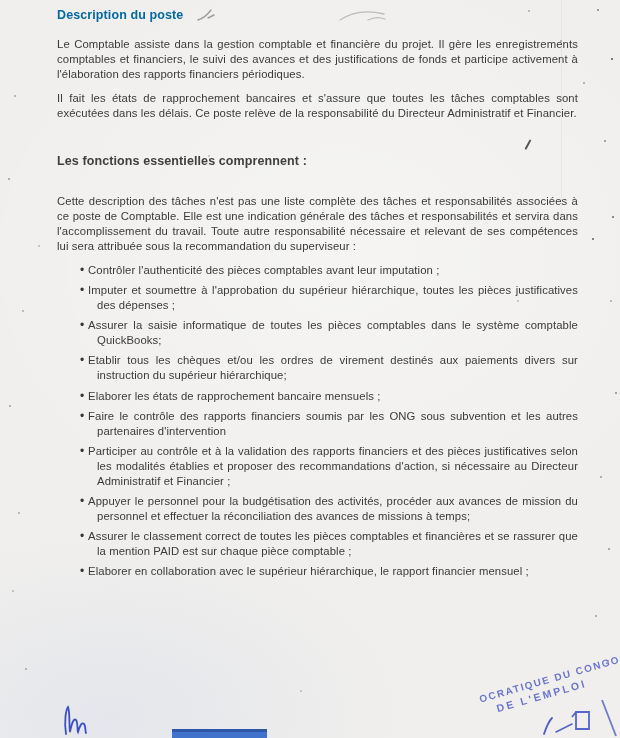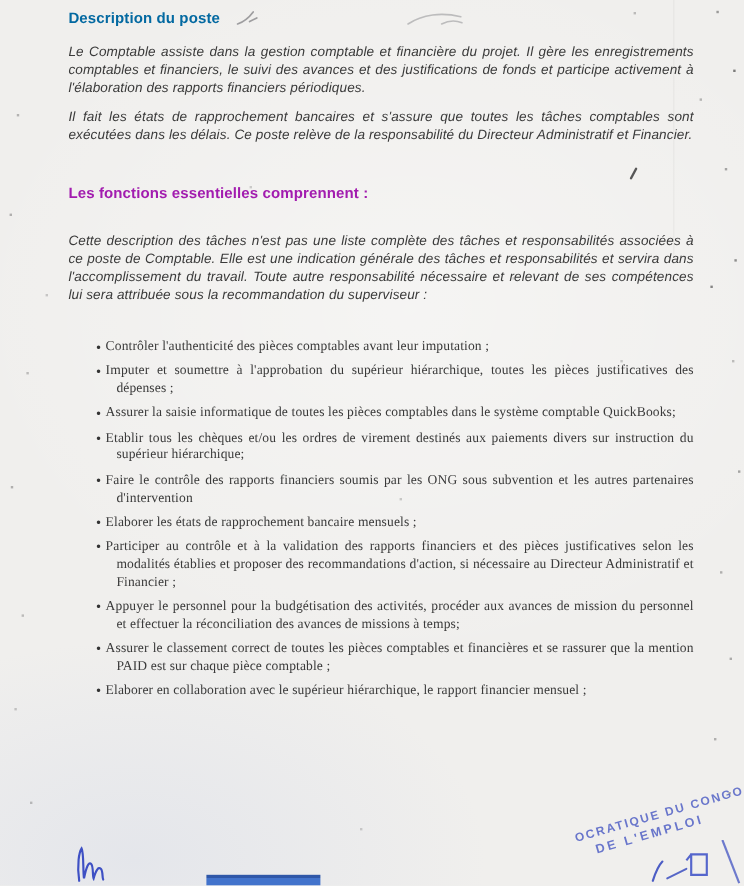--- a/index.html
+++ b/index.html
@@ -12,29 +12,29 @@
     font-family:"Liberation Sans","DejaVu Sans",sans-serif;
     color:#3a3a3a;
   }
   .page-content{
     position:absolute;left:57px;top:8px;width:521px;
   }
   h1.doc-heading{
     font-size:12.5px;font-weight:bold;color:#0369a1;margin:0 0 15px 0;letter-spacing:0.1px;
   }
   h2.doc-heading{
-    font-size:12.5px;font-weight:bold;color:#a21caf;margin:33px 0 0 0;letter-spacing:0.1px;
+    font-size:12.5px;font-weight:bold;color:#404040;margin:33px 0 0 0;letter-spacing:0.1px;
   }
   p.doc-para{
     font-size:11.3px;line-height:15px;margin:0 0 9px 0;
-    text-align:justify;text-align-last:left;color:#3a3a3a;letter-spacing:0.1px;font-style:italic;
+    text-align:justify;text-align-last:left;color:#3a3a3a;letter-spacing:0.1px;
   }
   p.doc-para.intro{margin-top:26px;margin-bottom:0;}
   ul.doc-bullets{
-    list-style:none;margin:28px 0 0 0;padding:0;font-family:Liberation Serif, serif;
+    list-style:none;margin:9px 0 0 0;padding:0;
   }
   ul.doc-bullets li{
     position:relative;padding-left:40px;text-indent:-9px;
     font-size:11.3px;line-height:14.8px;margin:0 0 5.5px 0;
     text-align:justify;text-align-last:left;letter-spacing:0.1px;
   }
   ul.doc-bullets li::before{
     content:"\2022";position:absolute;left:23px;top:0;text-indent:0;
     font-size:12px;color:#333;
   }
@@ -79,22 +79,22 @@
   <h1 class="doc-heading">Description du poste</h1>
   <p class="doc-para">Le Comptable assiste dans la gestion comptable et financière du projet. Il gère les enregistrements comptables et financiers, le suivi des avances et des justifications de fonds et participe activement à l'élaboration des rapports financiers périodiques.</p>
   <p class="doc-para">Il fait les états de rapprochement bancaires et s'assure que toutes les tâches comptables sont exécutées dans les délais. Ce poste relève de la responsabilité du Directeur Administratif et Financier.</p>
   <h2 class="doc-heading">Les fonctions essentielles comprennent :</h2>
   <p class="doc-para intro">Cette description des tâches n'est pas une liste complète des tâches et responsabilités associées à ce poste de Comptable. Elle est une indication générale des tâches et responsabilités et servira dans l'accomplissement du travail. Toute autre responsabilité nécessaire et relevant de ses compétences lui sera attribuée sous la recommandation du superviseur :</p>
   <ul class="doc-bullets">
     <li>Contrôler l'authenticité des pièces comptables avant leur imputation ;</li>
     <li>Imputer et soumettre à l'approbation du supérieur hiérarchique, toutes les pièces justificatives des dépenses ;</li>
     <li>Assurer la saisie informatique de toutes les pièces comptables dans le système comptable QuickBooks;</li>
     <li>Etablir tous les chèques et/ou les ordres de virement destinés aux paiements divers sur instruction du supérieur hiérarchique;</li>
+    <li>Elaborer les états de rapprochement bancaire mensuels ;</li>
     <li>Faire le contrôle des rapports financiers soumis par les ONG sous subvention et les autres partenaires d'intervention</li>
-    <li>Elaborer les états de rapprochement bancaire mensuels ;</li>
     <li>Participer au contrôle et à la validation des rapports financiers et des pièces justificatives selon les modalités établies et proposer des recommandations d'action, si nécessaire au Directeur Administratif et Financier ;</li>
     <li>Appuyer le personnel pour la budgétisation des activités, procéder aux avances de mission du personnel et effectuer la réconciliation des avances de missions à temps;</li>
     <li>Assurer le classement correct de toutes les pièces comptables et financières et se rassurer que la mention PAID est sur chaque pièce comptable ;</li>
     <li>Elaborer en collaboration avec le supérieur hiérarchique, le rapport financier mensuel ;</li>
   </ul>
 </div>
 
 <svg class="scribble" style="left:196px;top:6px;" width="34" height="18" viewBox="0 0 34 18">
   <path d="M2,14 C8,12 12,8 15,4 M12,12 L18,9" stroke="rgba(90,90,95,0.55)" stroke-width="1.4" fill="none" stroke-linecap="round"></path>
 </svg>

